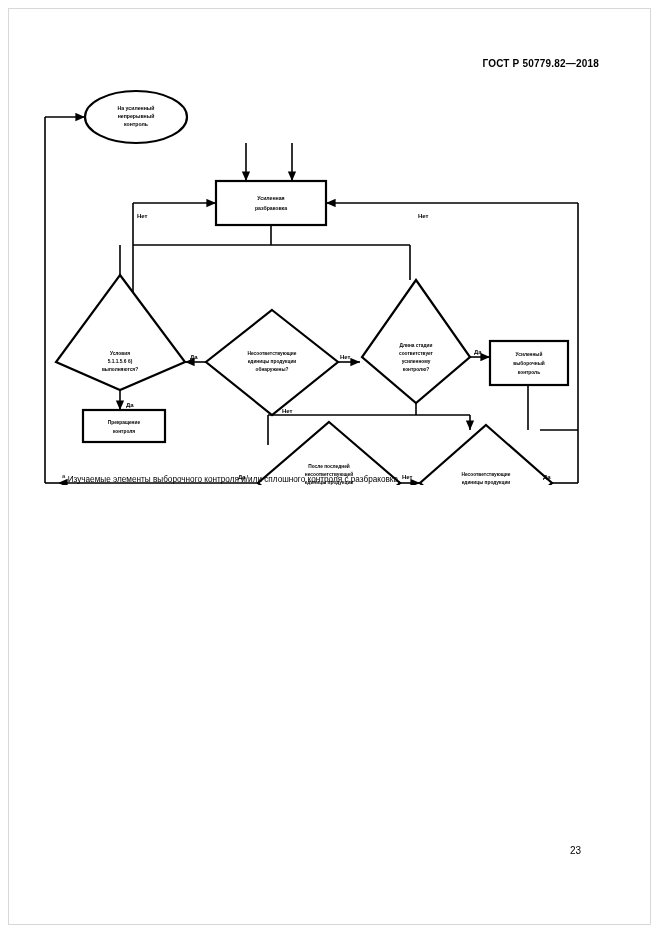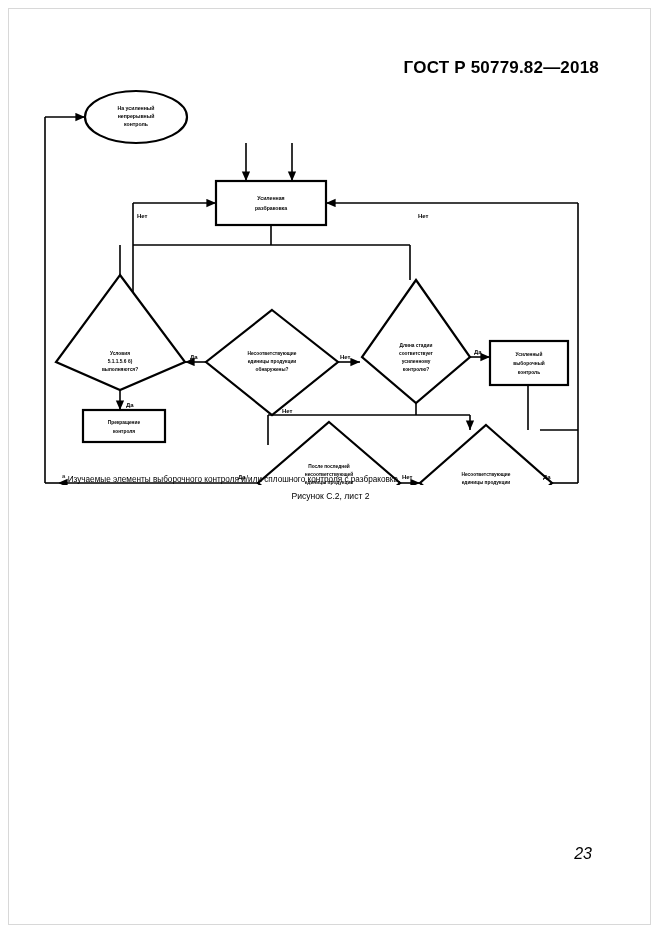--- a/index.html
+++ b/index.html
@@ -27,31 +27,30 @@
     left: 8px; top: 8px;
     width: 643px;
     height: 917px;
     border: 1px solid #d8d8d8;
     box-sizing: border-box;
   }
   .std-header {
     position: absolute;
     right: 62px;
     top: 58px;
-    font-size: 17px;
+    font-size: 10px;
     font-weight: bold;
     letter-spacing: 0.2px;
     white-space: nowrap;
   }
   .page-number {
     position: absolute;
-    right: 69px;
+    right: 80px;
     top: 845px;
-    font-size: 16px;
-    font-style: italic;
+    font-size: 10px;
   }
   .figure-area {
     position: absolute;
     left: 0;
     top: 85px;
     width: 661px;
     height: 400px;
   }
   svg.flow {
     position: absolute;
@@ -230,16 +229,15 @@
       <text class="edge-label" x="402" y="394">Нет</text>
       <text class="edge-label" x="543" y="394">Да</text>
     </svg>
   </div>
 
   <div class="footnote">
     <span class="mark">a</span>
     <span>Изучаемые элементы выборочного контроля и/или сплошного контроля с разбраковка.</span>
   </div>
 
-  <div class="figure-caption">Рисунок С.2, лист 2</div>
 
   <div class="page-number">23</div>
 </div>
 
 </body></html>

